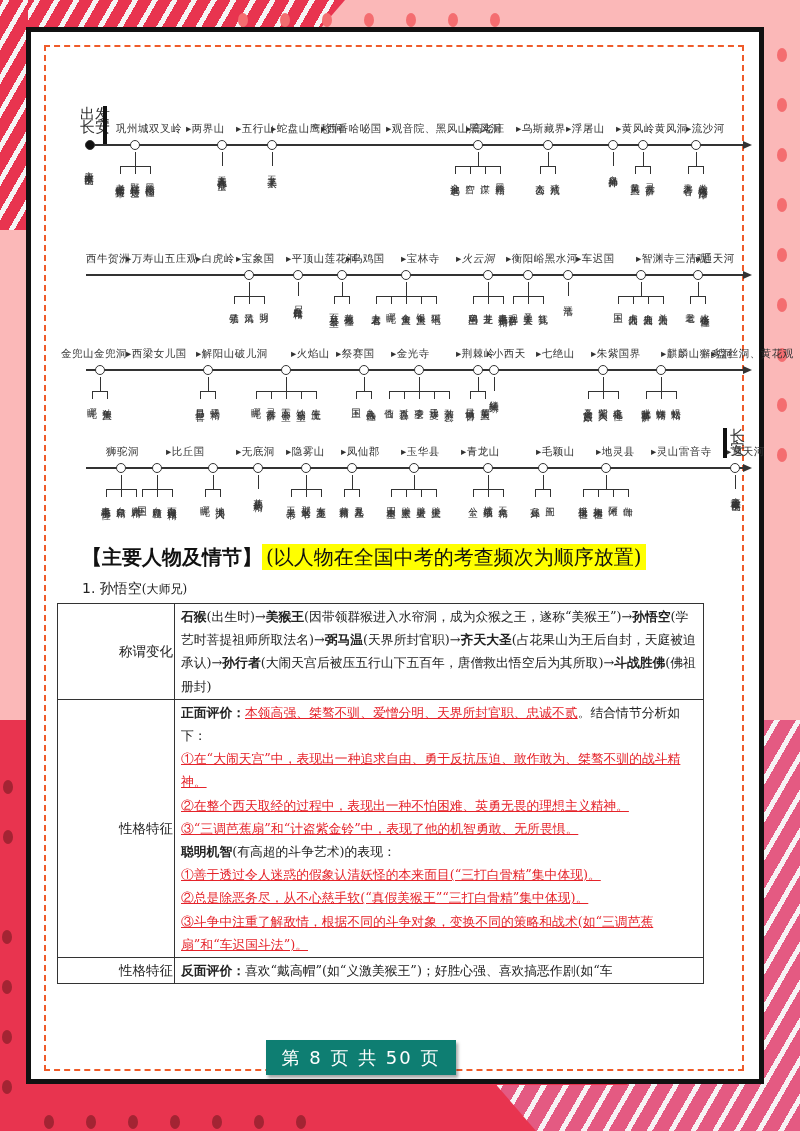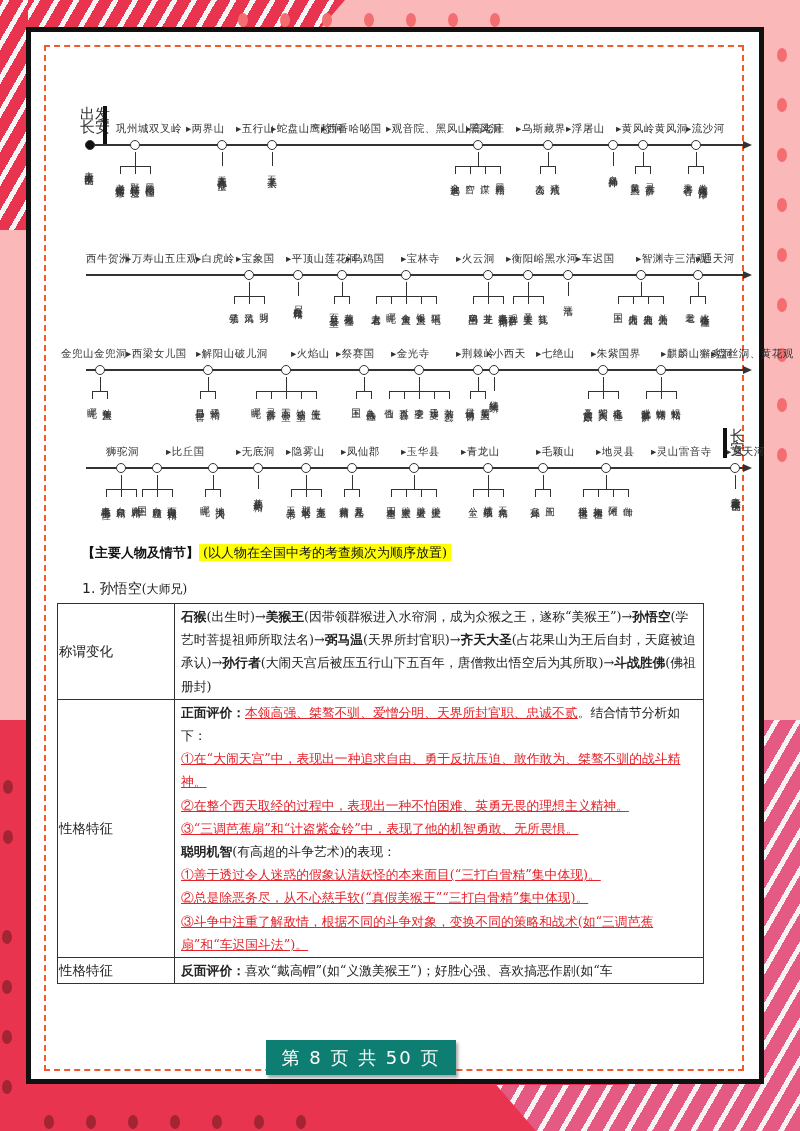--- a/index.html
+++ b/index.html
@@ -32,28 +32,28 @@
   .stations{position:absolute;left:8px;top:0;font-size:10.5px;white-space:nowrap;letter-spacing:0.5px;}
   .st{position:absolute;top:0;}
   .node{position:absolute;width:8px;height:8px;border:1.5px solid #333;border-radius:50%;background:#fff;}
   .node.filled{background:#111;}
   .stem{position:absolute;width:1.2px;background:#333;}
   .bar{position:absolute;height:1.2px;background:#333;}
   .vt{position:absolute;writing-mode:vertical-rl;text-orientation:upright;font-size:9.5px;line-height:10px;color:#333;letter-spacing:1px;}
   .startlabel{position:absolute;font-size:15px;line-height:13px;}
   .startbar{position:absolute;width:4px;background:#111;}
   
-  .section-title{position:absolute;left:82px;top:544px;font-family:"DejaVu Sans",sans-serif;font-size:13px;font-weight:bold;color:#111;white-space:nowrap;}
+  .section-title{position:absolute;left:82px;top:544px;font-family:"DejaVu Sans",sans-serif;font-size:20px;font-weight:bold;color:#111;white-space:nowrap;}
   .section-title .hl{background:#ffff00;font-weight:normal;font-family:"DejaVu Serif",serif;padding:1px 4px;}
   .sub-title{position:absolute;left:82px;top:580px;font-size:14px;color:#222;font-family:"DejaVu Sans",sans-serif;}
   .sub-title .alias{font-family:"DejaVu Serif",serif;font-size:12px;}
   
   table.info{position:absolute;left:57px;top:603px;width:647px;border-collapse:collapse;font-size:12.8px;line-height:23.2px;font-family:"DejaVu Serif",serif;color:#222;}
   table.info td{border:1px solid #333;vertical-align:middle;}
-  table.info td.label{width:114px;text-align:left;font-family:"DejaVu Sans",sans-serif;font-size:13.5px;}
+  table.info td.label{width:114px;text-align:right;font-family:"DejaVu Sans",sans-serif;font-size:13.5px;}
   table.info td.content{padding:1px 5px 1px 6px;}
   .b{font-family:"DejaVu Sans",sans-serif;font-weight:bold;}
   .red{color:#e5232a;text-decoration:underline;text-decoration-color:#e5232a;}
   .redb{color:#e5232a;text-decoration:underline;font-family:"DejaVu Sans",sans-serif;}
   .page-badge{position:absolute;left:266px;top:1040px;width:190px;height:35px;background:#0e7e72;color:#fff;font-family:"DejaVu Sans",sans-serif;font-size:18px;text-align:center;line-height:35px;letter-spacing:2px;box-shadow:2px 3px 3px rgba(0,0,0,0.35);}
 </style>
 </head>
 <body>
 
 <div class="bg-tl"></div>
@@ -175,21 +175,21 @@
       <div class="line" style="top: 34px;"></div>
       <div class="arrowhead" style="top: 31px;"></div>
       <div class="stations" style="top: 12px;">
         <span class="st" style="left: 0px;">西牛贺洲</span>
         <span class="st" style="left: 40px;">▸万寿山五庄观</span>
         <span class="st" style="left: 110px;">▸白虎岭</span>
         <span class="st" style="left: 150px;">▸宝象国</span>
         <span class="st" style="left: 200px;">▸平顶山莲花洞</span>
         <span class="st" style="left: 260px;">▸乌鸡国</span>
         <span class="st" style="left: 315px;">▸宝林寺</span>
-        <span class="st" style="left: 370px;">▸火云洞</span>
+        <span class="st" style="left: 370px; font-style: italic;">▸火云洞</span>
         <span class="st" style="left: 420px;">▸衡阳峪黑水河</span>
         <span class="st" style="left: 490px;">▸车迟国</span>
         <span class="st" style="left: 550px;">▸智渊寺三清观</span>
         <span class="st" style="left: 610px;">▸通天河</span>
       </div>
       <div class="node" style="left: 166px; top: 30px;"></div>
       <div class="stem" style="left: 171px; top: 42px; height: 14px;"></div>
       <div class="bar" style="left: 156px; top: 56px; width: 30px;"></div>
       <div class="stem" style="left: 156px; top: 56px; height: 8px;"></div>
       <div class="vt" style="left: 151px; top: 66px;">镇元子</div>

